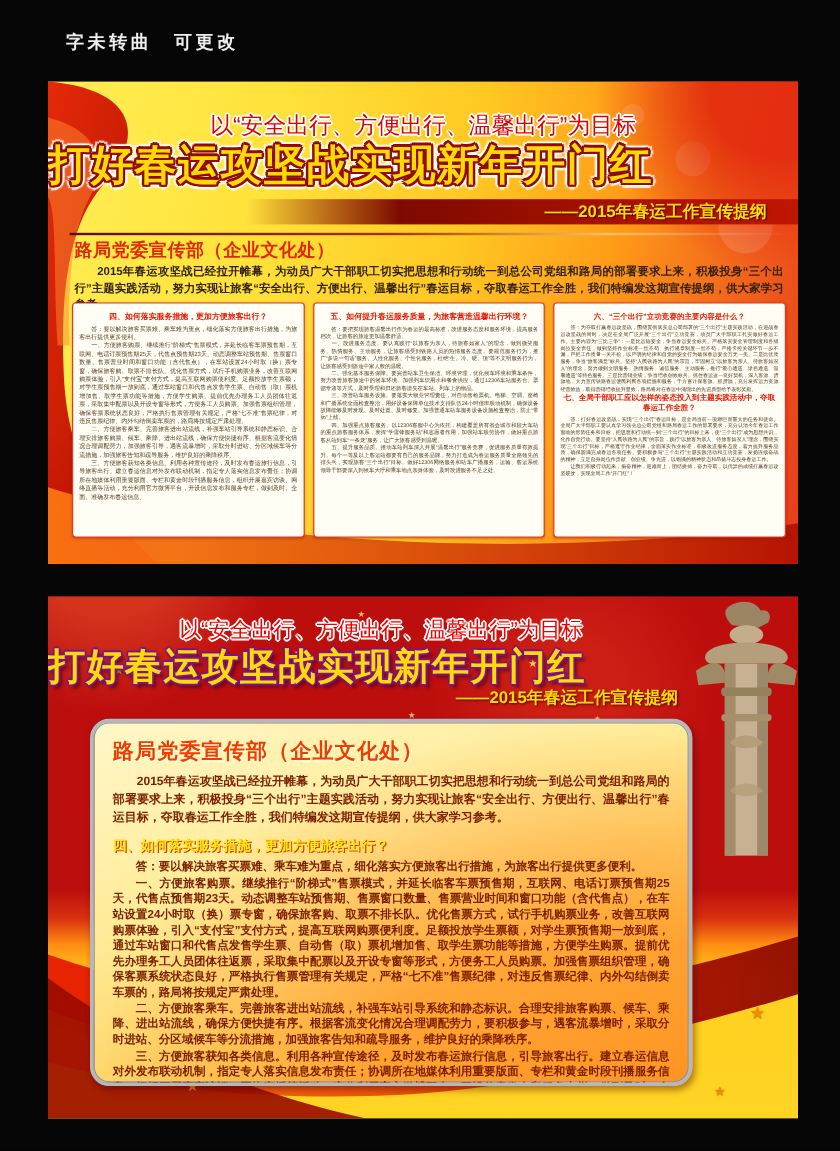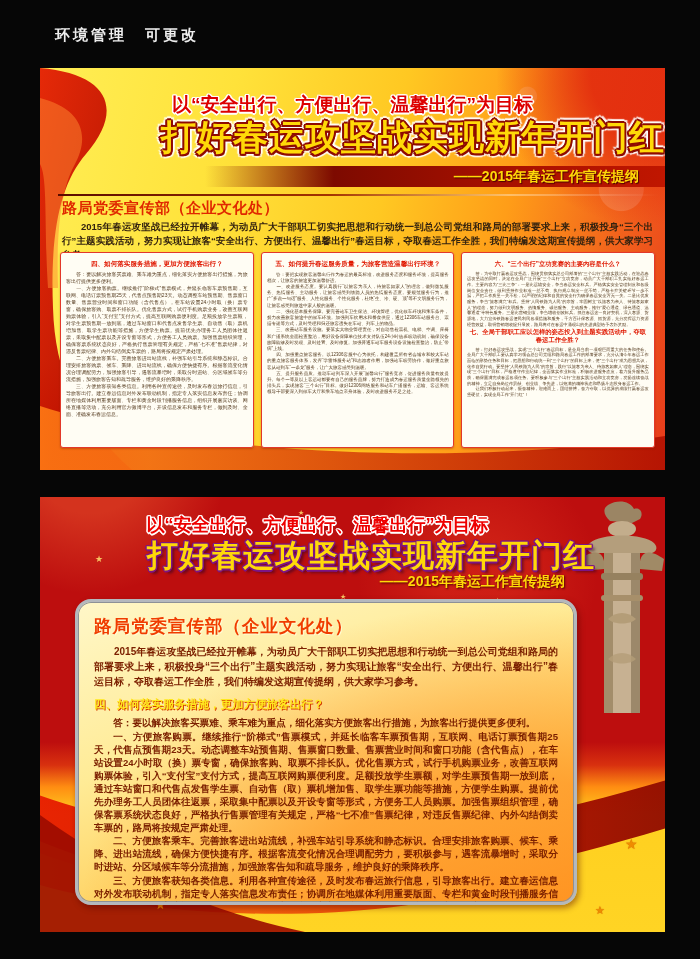--- a/index.html
+++ b/index.html
@@ -8,26 +8,26 @@
     background:#060606;
     font-family:"Liberation Sans","DejaVu Sans",sans-serif;
   }
   
   .note{
     position:absolute;left:55px;top:26px;color:#ededed;
     font-size:15px;font-weight:bold;letter-spacing:3px;
   }
   
   .slogan{
-    font-weight:bold;color:#dd0000;text-align:center;
+    font-weight:normal;color:#dd0000;text-align:center;
     text-shadow:1.5px 0 0 #fff,-1.5px 0 0 #fff,0 1.5px 0 #fff,0 -1.5px 0 #fff,
       1px 1px 0 #fff,-1px 1px 0 #fff,1px -1px 0 #fff,-1px -1px 0 #fff;
   }
   .bigtitle{
-    font-weight:bold;color:#ffd908;text-align:right;letter-spacing:1px;
+    font-weight:bold;color:#ffd908;text-align:left;letter-spacing:1px;
     text-shadow:
       2px 0 0 #8f0b00,-2px 0 0 #8f0b00,0 2px 0 #8f0b00,0 -2px 0 #8f0b00,
       1.5px 1.5px 0 #8f0b00,-1.5px 1.5px 0 #8f0b00,1.5px -1.5px 0 #8f0b00,-1.5px -1.5px 0 #8f0b00,
       4px 0 1px rgba(255,255,255,.85),-4px 0 1px rgba(255,255,255,.85),
       0 4px 1px rgba(255,255,255,.85),0 -4px 1px rgba(255,255,255,.85),
       3px 3px 1px rgba(255,255,255,.85),-3px 3px 1px rgba(255,255,255,.85),
       3px -3px 1px rgba(255,255,255,.85),-3px -3px 1px rgba(255,255,255,.85);
     white-space:nowrap;
   }
   
@@ -133,21 +133,21 @@
   
   .star{position:absolute;z-index:2;line-height:1;}
   .star::before{content:"★";}
   .star.orange{color:#ef8c00;text-shadow:0 0 1px #c05000;}
   .star.red{color:#d42000;}
   .star.pale{color:rgba(255,225,110,.85);}
 </style>
 </head>
 <body>
 
-<div class="note">环境管理　可更改</div>
+<div class="note">字未转曲　可更改</div>
 
 <div class="panel1">
   <svg class="svgdeco" width="625" height="402" viewBox="0 0 625 402">
     <defs>
       <linearGradient id="rg1" x1="0" y1="0" x2="1" y2="1">
         <stop offset="0" stop-color="#e41f04"></stop>
           <stop offset=".55" stop-color="#c01000"></stop>
           <stop offset="1" stop-color="#ff5b14"></stop>
       </linearGradient>
       <linearGradient id="rg2" x1="0" y1="0" x2="1" y2="0">

